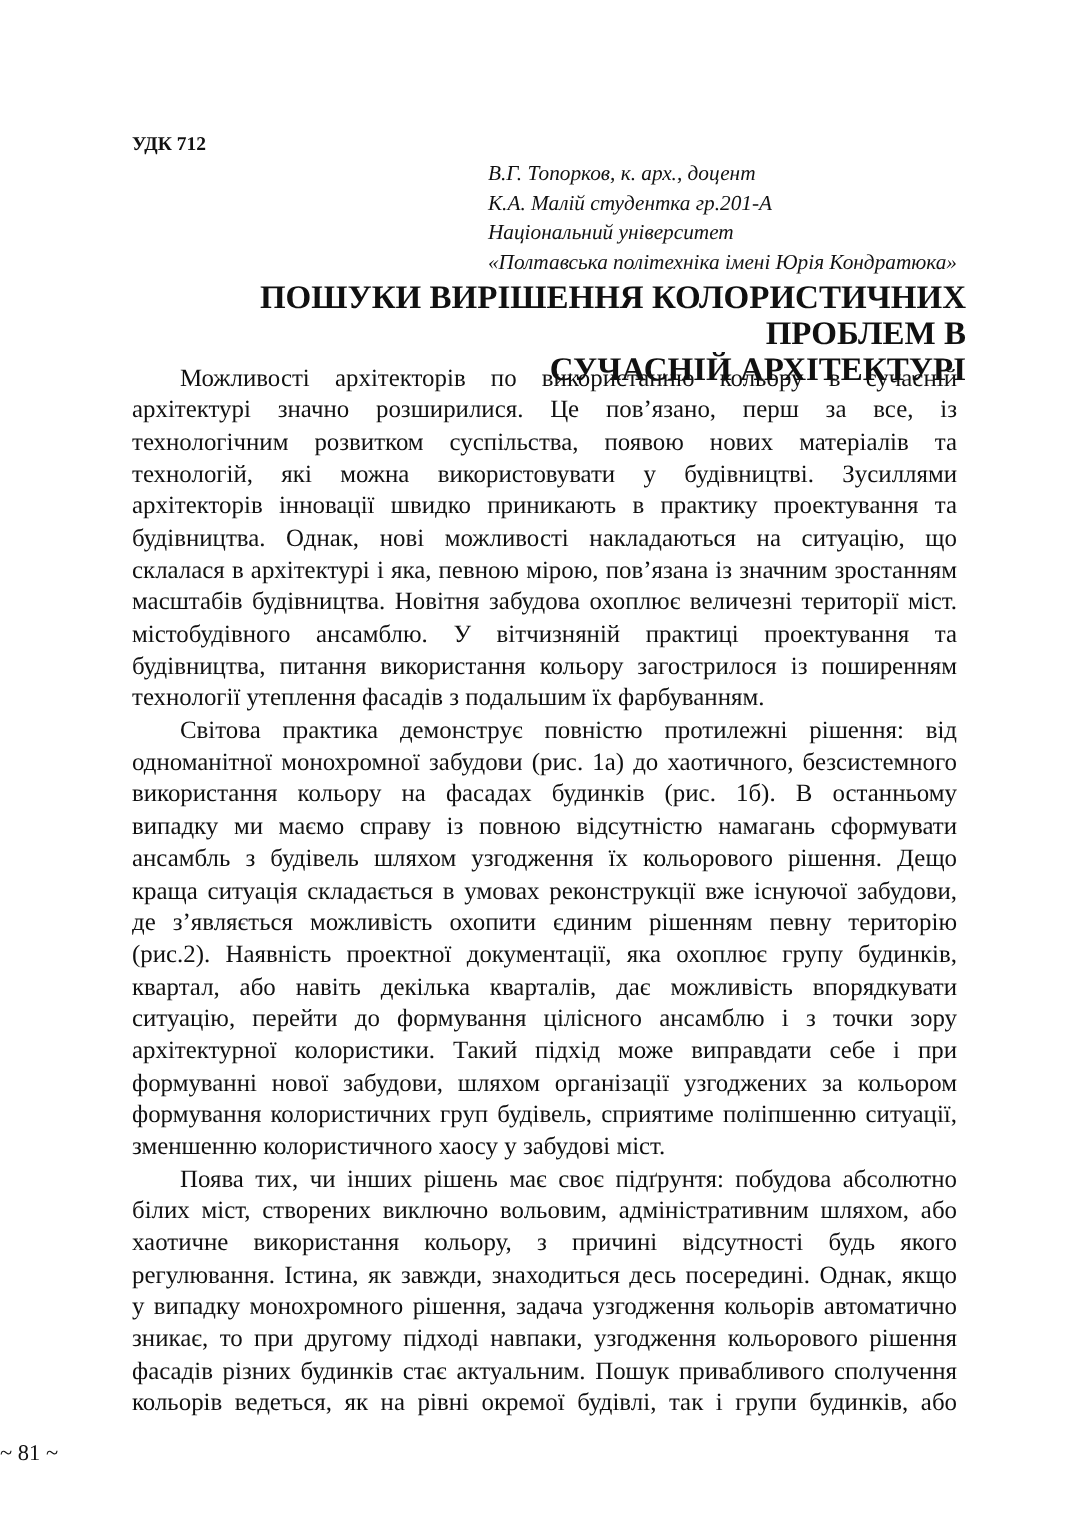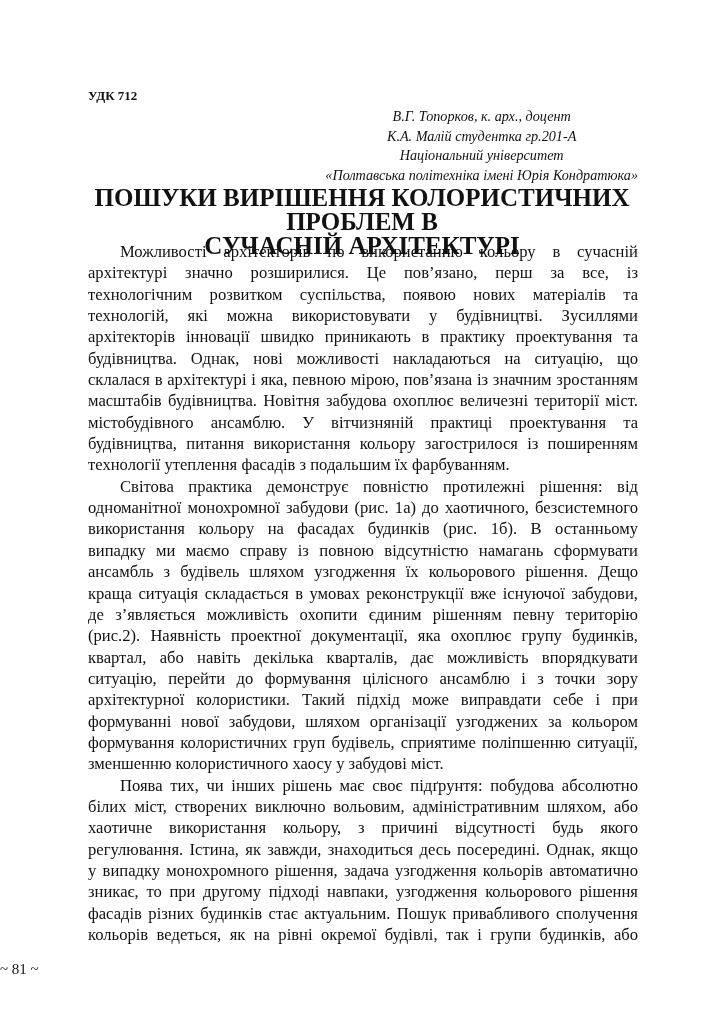--- a/index.html
+++ b/index.html
@@ -1,22 +1,22 @@
 <!DOCTYPE html>
 <html><head>
 <meta charset="utf-8">
 <style>
   html, body { margin: 0; padding: 0; background: #ffffff; }
   body { width: 724px; height: 1024px; position: relative; overflow: hidden;
          font-family: "Liberation Serif", "DejaVu Serif", serif; color: #111; }
   .udk { position: absolute; left: 88px; top: 88px; font-weight: bold; font-size: 13px; }
-  .authors { position: absolute; right: 86px; top: 107px; text-align: center;
+  .authors { position: absolute; right: 86px; top: 107px; text-align: left;
              font-style: italic; font-size: 14.2px; line-height: 19.5px; }
-  .title { position: absolute; left: 80px; width: 564px; top: 186px; text-align: center;
-           font-weight: bold; font-size: 25px; line-height: 24px; }
+  .title { position: absolute; left: 80px; width: 564px; top: 186px; text-align: right;
+           font-weight: bold; font-size: 22px; line-height: 24px; }
   .body { position: absolute; left: 88px; width: 550px; top: 241px; }
   .line { display: block; font-size: 16.6px; line-height: 21.35px; height: 21.35px;
           text-align: justify; text-align-last: justify; white-space: nowrap; overflow: visible; }
   .line.last { text-align-last: left; }
   .line.indent { padding-left: 32px; }
   .pagenum { position: absolute; left: 0; width: 724px; top: 961px; font-size: 15px; }
 </style>
 </head>
 <body>
 

